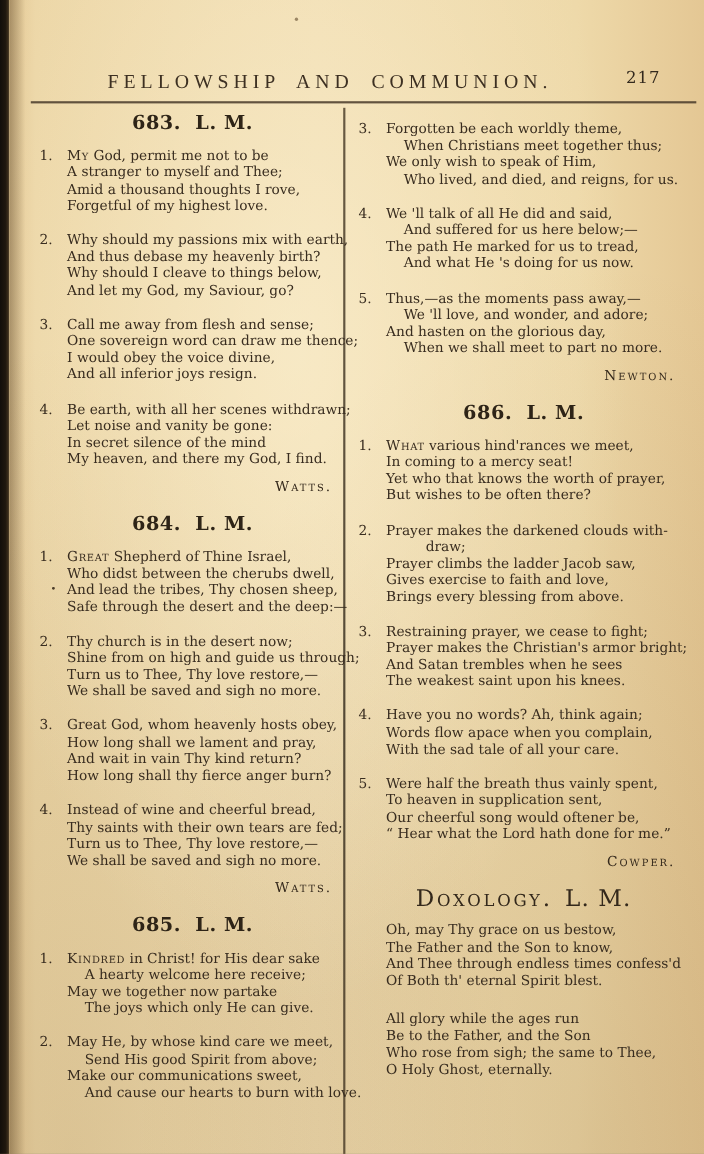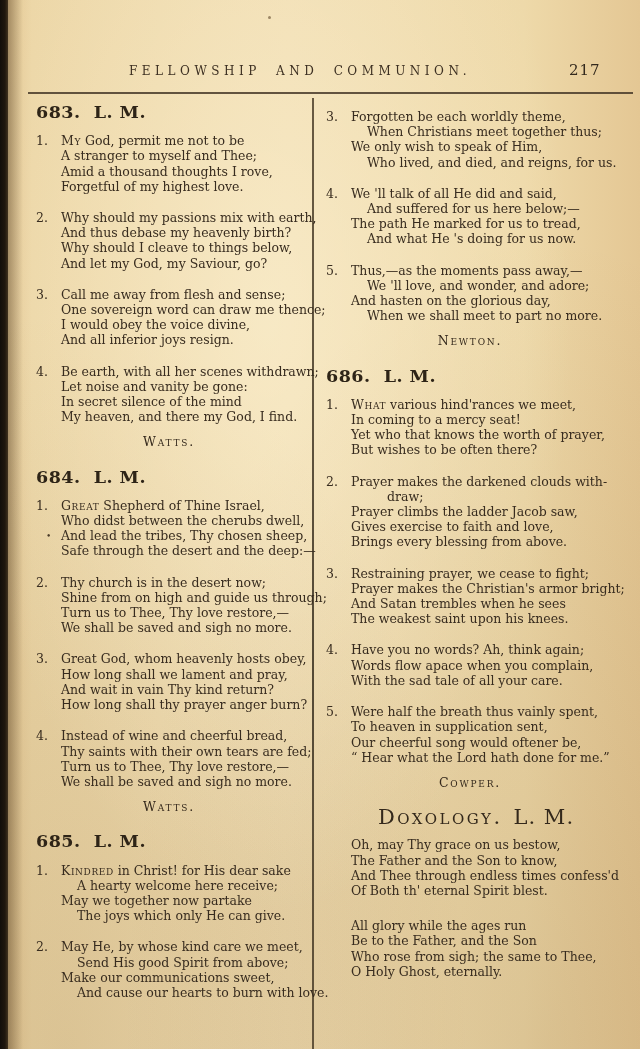--- a/index.html
+++ b/index.html
@@ -13,41 +13,41 @@
     font-family:"DejaVu Serif","Liberation Serif",serif;
     color:#382c1f;
   }
   .binding{position:absolute;left:0;top:0;width:9px;height:100%;
     background:linear-gradient(90deg,#120e0a 0%,#1f170e 55%,#3d2f1c 85%,rgba(61,47,28,0) 100%);}
   .binding-shade{position:absolute;left:9px;top:0;width:14px;height:100%;
     background:linear-gradient(90deg,rgba(60,42,18,.35),rgba(60,42,18,0));}
   .speck{position:absolute;left:268px;top:16px;width:3px;height:3px;border-radius:50%;
     background:#6b5535;opacity:.65;}
   .runhead{position:absolute;top:64px;left:90px;width:420px;text-align:center;
-    font-size:12px;letter-spacing:4.5px;word-spacing:7px;color:#3d3022;}
+    font-size:18px;letter-spacing:4.5px;word-spacing:7px;color:#3d3022;font-family:Liberation Serif, serif;}
   .pagenum{position:absolute;top:61px;left:569px;font-size:15px;letter-spacing:1px;color:#33291d;}
   .rule{position:absolute;top:92px;left:28px;width:605px;height:2px;background:#483a29;opacity:.85;}
   .divider{position:absolute;left:312px;top:98px;width:2px;height:951px;
     background:linear-gradient(#453723,#2e2517 60%,#453723);opacity:.8;}
   .col{position:absolute;top:103px;font-size:12.5px;line-height:15.2px;white-space:nowrap;}
   .col-left{left:36px;width:278px;}
   .col-right{left:326px;width:300px;}
-  .hymn-heading{text-align:left;font-weight:bold;font-size:17.5px;letter-spacing:.5px;
+  .hymn-heading{text-align:center;font-weight:bold;font-size:17.5px;letter-spacing:.5px;
     margin:20px 0 13px;color:#2e2417;}
   .hymn-heading:first-child{margin-top:2px;}
   .h-num{margin-right:13px;}
   .verse{position:relative;padding-left:25px;margin-bottom:16px;}
   .col-right .verse:first-child{margin-top:6px;}
   .v-num{position:absolute;left:0;top:0;}
   .v-line{position:relative;}
   .v-line.i1{padding-left:16px;}
   .v-line.i2{padding-left:36px;}
   .v-marker{position:absolute;left:-15px;top:1px;font-size:9px;color:#4a3b28;}
   .lead-sc{font-variant:small-caps;letter-spacing:.6px;}
-  .attribution{text-align:center;padding-right:12px;font-variant:small-caps;
+  .attribution{text-align:right;padding-right:12px;font-variant:small-caps;
     letter-spacing:1.8px;font-size:12.5px;margin:-6px 0 0 0;color:#35291c;}
   .dox-heading{text-align:center;font-size:21px;margin:20px 0 12px;color:#33281b;}
   .dox-label{font-variant:small-caps;letter-spacing:2.5px;margin-right:11px;}
   .dox-meter{letter-spacing:1px;}
   .stanza{padding-left:25px;margin-bottom:20px;}
 </style>
 </head>
 <body>
 
 <div class="page">
@@ -104,21 +104,21 @@
         <div class="v-line i0">Thy church is in the desert now;</div>
         <div class="v-line i0">Shine from on high and guide us through;</div>
         <div class="v-line i0">Turn us to Thee, Thy love restore,—</div>
         <div class="v-line i0">We shall be saved and sigh no more.</div>
       </div>
       <div class="verse">
         <span class="v-num">3.</span>
         <div class="v-line i0">Great God, whom heavenly hosts obey,</div>
         <div class="v-line i0">How long shall we lament and pray,</div>
         <div class="v-line i0">And wait in vain Thy kind return?</div>
-        <div class="v-line i0">How long shall thy prayer anger burn?</div>
+        <div class="v-line i0">How long shall thy fierce anger burn?</div>
       </div>
       <div class="verse">
         <span class="v-num">4.</span>
         <div class="v-line i0">Instead of wine and cheerful bread,</div>
         <div class="v-line i0">Thy saints with their own tears are fed;</div>
         <div class="v-line i0">Turn us to Thee, Thy love restore,—</div>
         <div class="v-line i0">We shall be saved and sigh no more.</div>
       </div>
       <div class="attribution">Watts.</div>
       <div class="hymn-heading"><span class="h-num">685.</span><span class="h-meter">L. M.</span></div>

